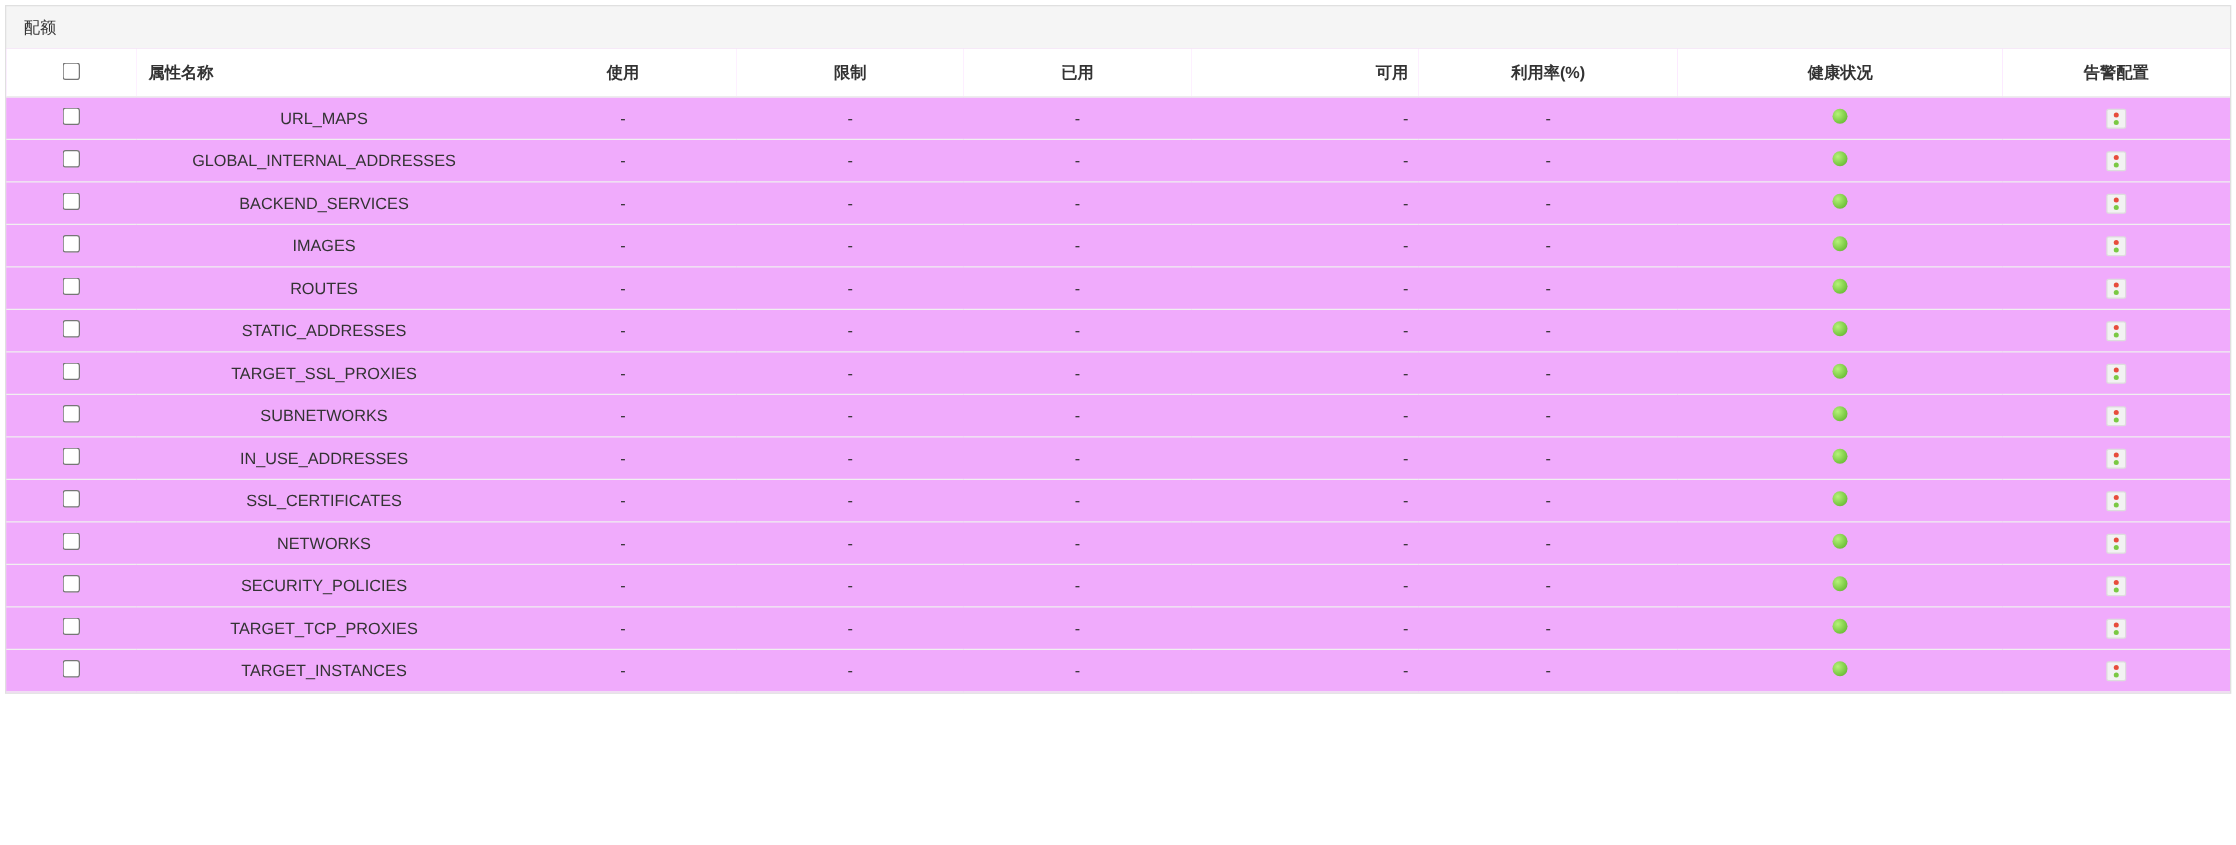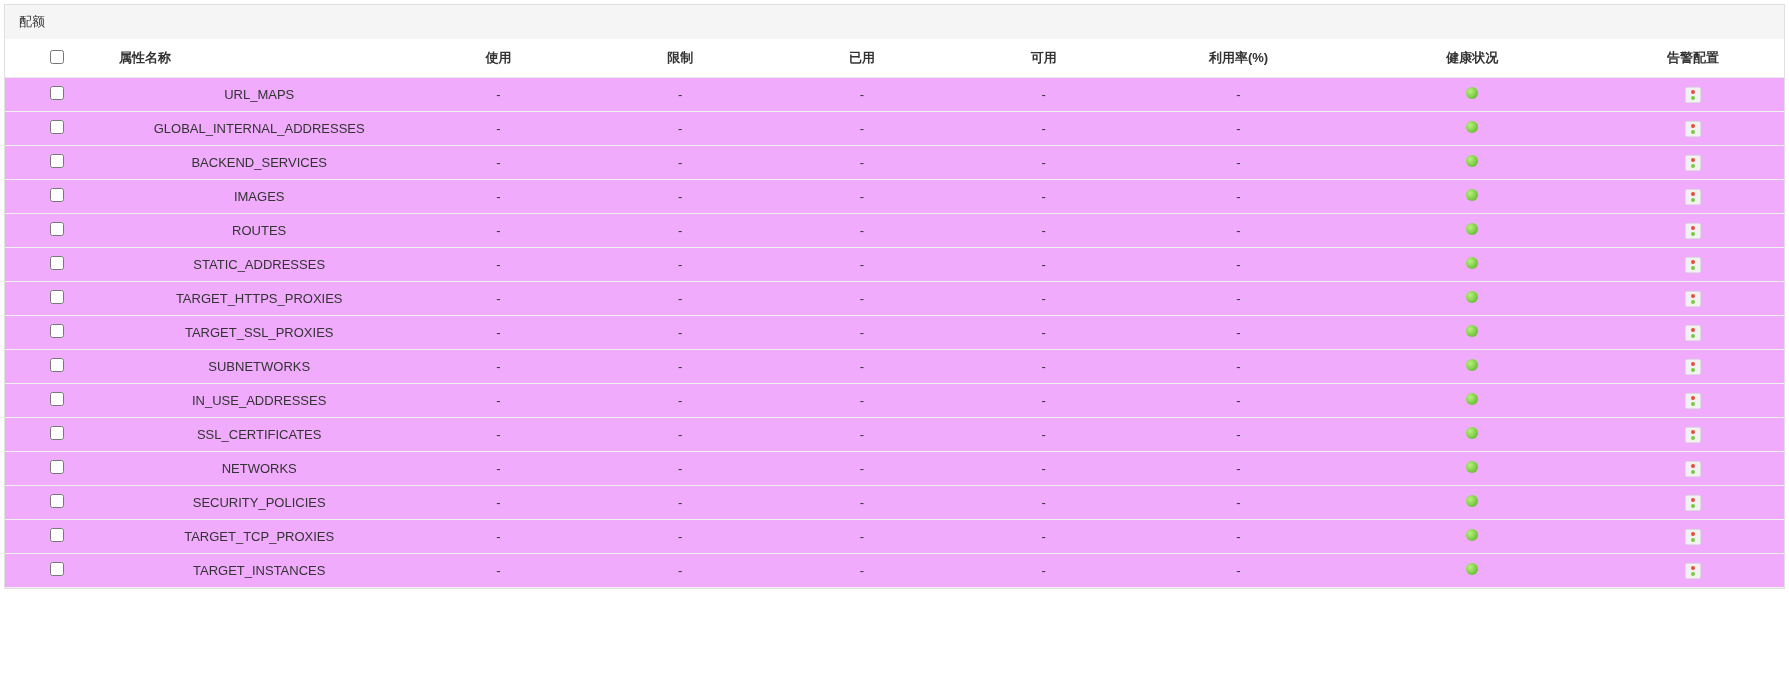--- a/index.html
+++ b/index.html
@@ -43,21 +43,21 @@
       font-size: 13px;
       color: #333;
       word-wrap: break-word;
       vertical-align: middle;
     }
     th.col-chk, td.col-chk { width: 80px; }
     th.col-name, td.col-name { width: 230px; text-align: center; padding-left: 10px; }
     th.col-use, td.col-use { width: 140px; }
     th.col-limit, td.col-limit { width: 140px; }
     th.col-used, td.col-used { width: 140px; }
-    th.col-avail, td.col-avail { width: 140px; }
+    th.col-avail, td.col-avail { width: 140px; text-align: right; }
     th.col-util, td.col-util { width: 160px; }
     th.col-health, td.col-health { width: 200px; }
     th.col-alert, td.col-alert { width: 140px; }
     thead th.col-name { text-align: left; padding-left: 10px; }
 
     input[type="checkbox"] {
       width: 14px;
       height: 14px;
       cursor: pointer;
     }
@@ -188,34 +188,20 @@
             <td class="col-avail">-</td>
             <td class="col-util">-</td>
             <td class="col-health"><span class="health-dot"></span></td>
             <td class="col-alert"><span class="alert-icon">
                 <span class="dot red"></span>
                 <span class="dot green"></span>
               </span></td>
           </tr>
           <tr>
             <td class="col-chk"><input type="checkbox" style=""></td>
-            <td class="col-name">TARGET_HTTPS_PROXIES</td>
-            <td class="col-use">-</td>
-            <td class="col-limit">-</td>
-            <td class="col-used">-</td>
-            <td class="col-avail">-</td>
-            <td class="col-util">-</td>
-            <td class="col-health"><span class="health-dot"></span></td>
-            <td class="col-alert"><span class="alert-icon">
-                <span class="dot red"></span>
-                <span class="dot green"></span>
-              </span></td>
-          </tr>
-          <tr>
-            <td class="col-chk"><input type="checkbox" style=""></td>
             <td class="col-name">TARGET_SSL_PROXIES</td>
             <td class="col-use">-</td>
             <td class="col-limit">-</td>
             <td class="col-used">-</td>
             <td class="col-avail">-</td>
             <td class="col-util">-</td>
             <td class="col-health"><span class="health-dot"></span></td>
             <td class="col-alert"><span class="alert-icon">
                 <span class="dot red"></span>
                 <span class="dot green"></span>

